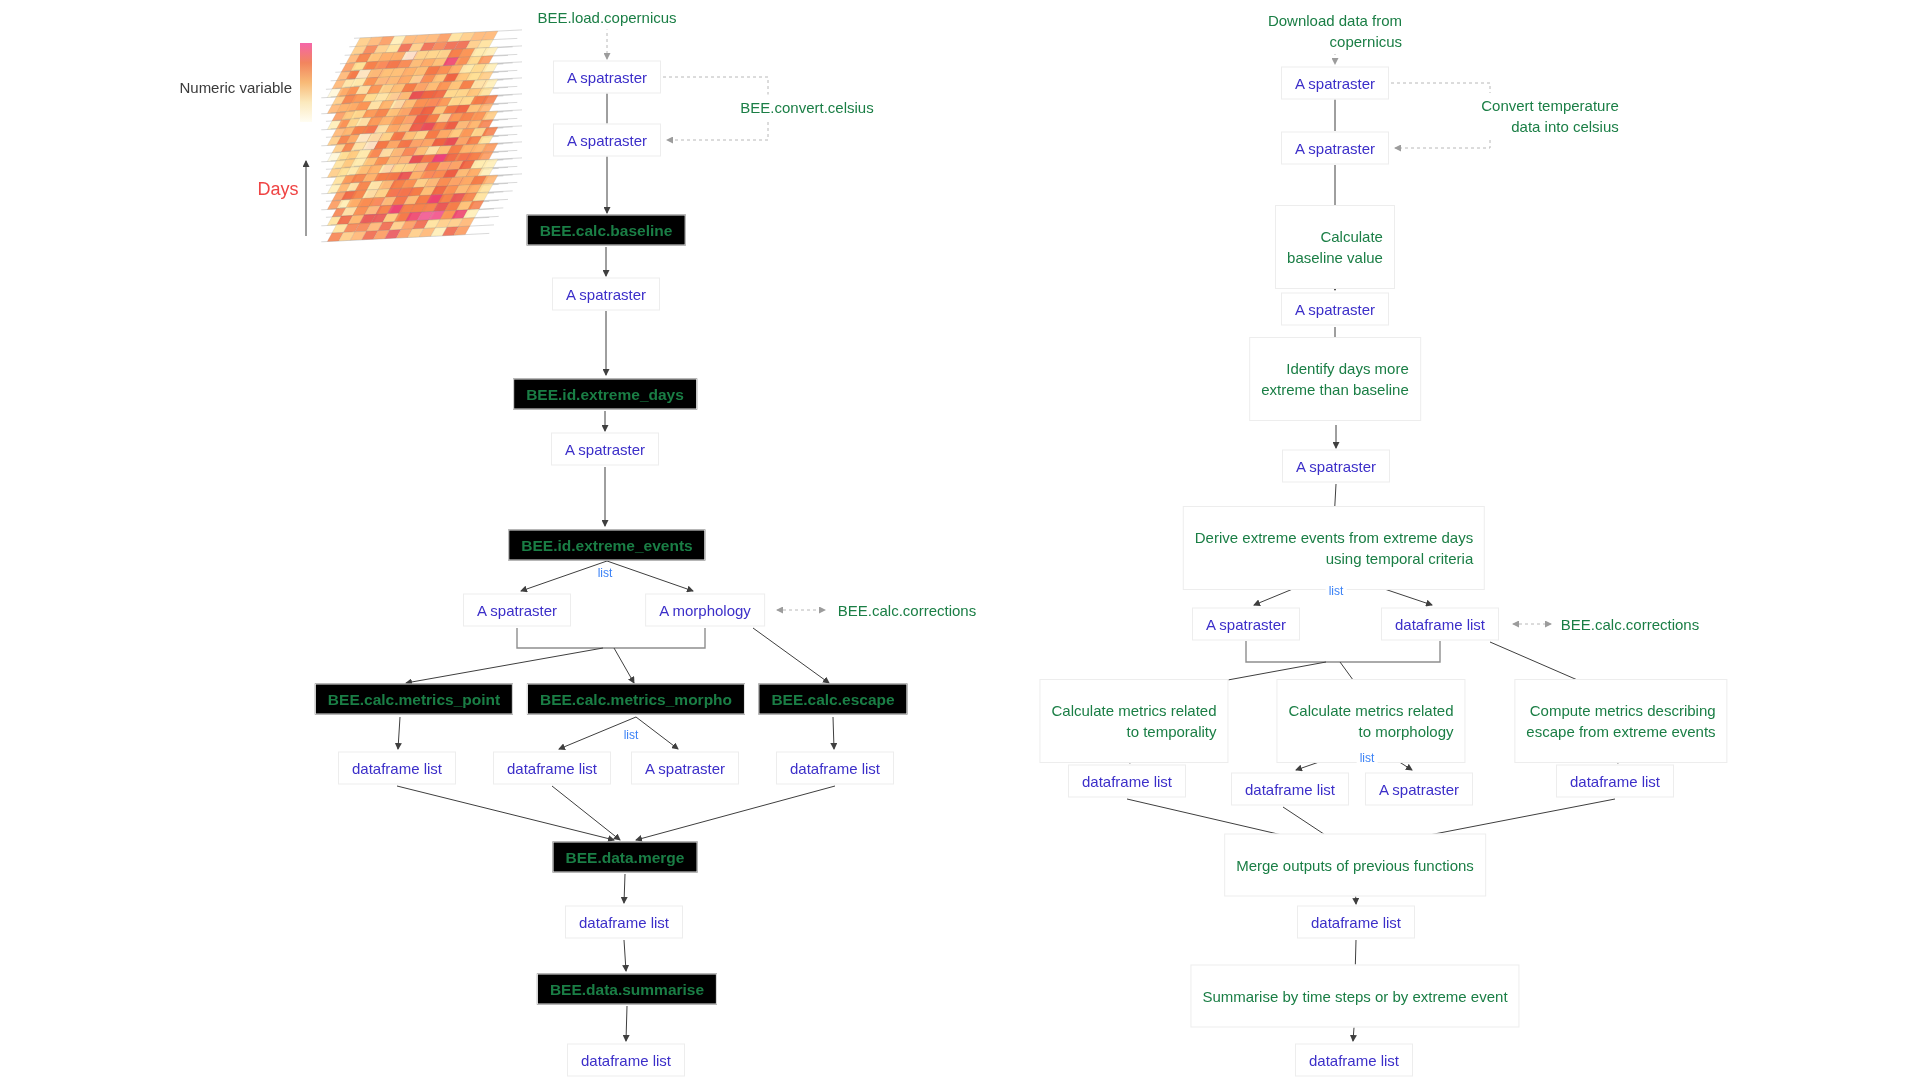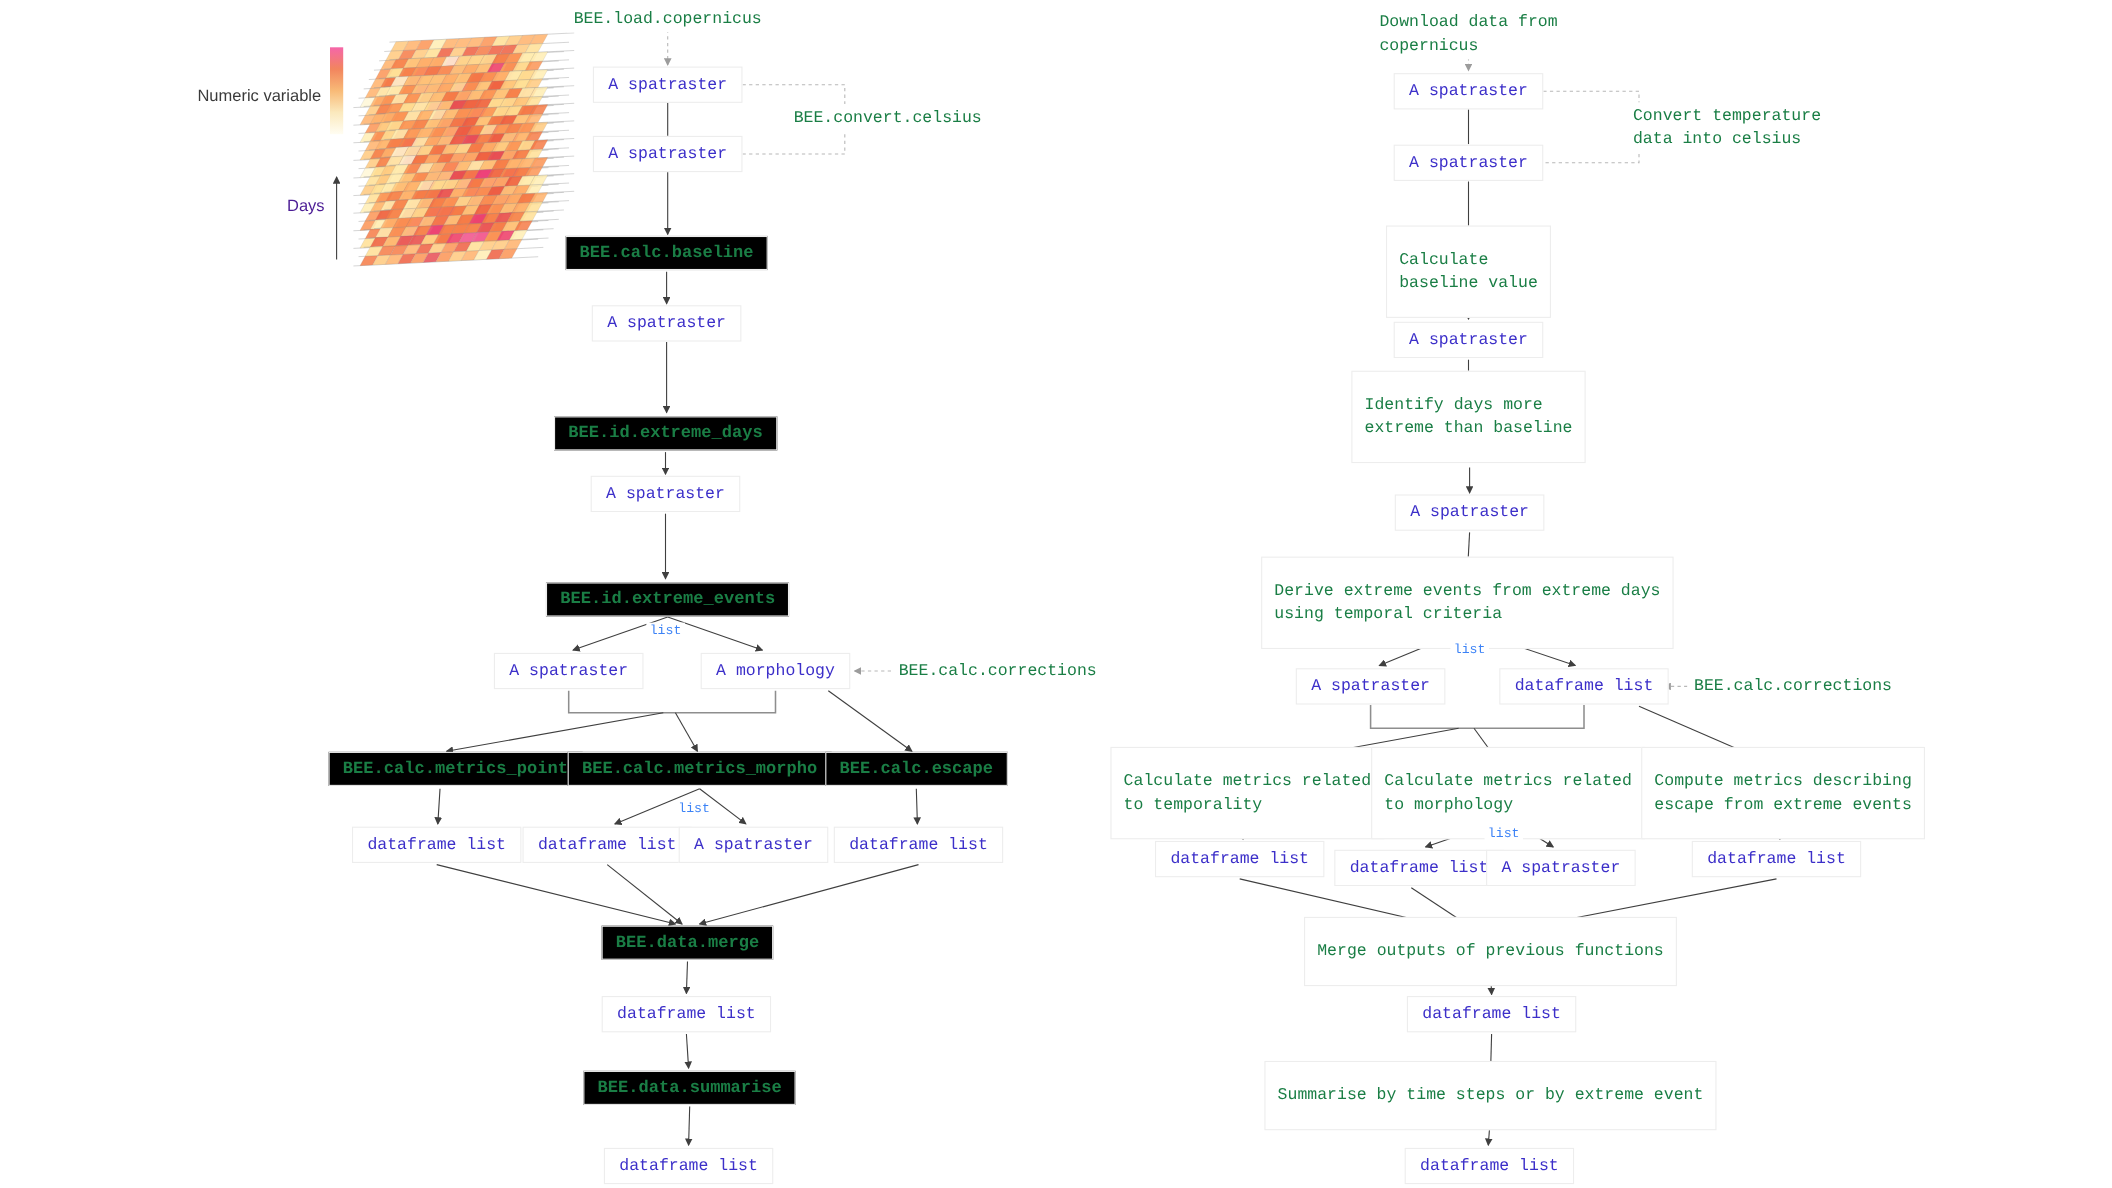--- a/index.html
+++ b/index.html
@@ -4,29 +4,29 @@
 <style>
   html,body{margin:0;padding:0;background:#ffffff;}
   #stage{
     position:relative;width:1920px;height:1080px;background:#ffffff;overflow:hidden;
     font-family:"Liberation Sans","DejaVu Sans",sans-serif;
   }
   svg.layer{position:absolute;left:0;top:0;width:1920px;height:1080px;}
   #nodes{position:absolute;left:0;top:0;width:1920px;height:1080px;}
   .node{
     position:absolute;transform:translate(-50%,-50%);
-    white-space:pre-line;text-align:left;line-height:21px;font-family:Liberation Mono, monospace;
+    white-space:pre-line;text-align:right;line-height:21px;
   }
   .node.io{color:var(--blue);background:#fff;border:1px solid var(--boxb);padding:5px 13px;font-size:15px;}
   .node.fn{color:var(--green);font-weight:bold;background:#000000;border:1px solid var(--boxb);padding:4px 12px;font-size:15.5px;}
   .node.desc{color:var(--green);background:#fff;border:1px solid var(--boxb);padding:20px 11px;font-size:15px;}
   .node.label{color:var(--green);background:#fff;padding:2px 6px;font-size:15px;}
   .node.small{color:#3b82f6;background:#fff;padding:0 3px;font-size:12px;line-height:14px;}
   .legend-title{position:absolute;left:130px;top:79px;width:162px;text-align:right;font-size:15px;color:#3a3a3a;}
-  .legend-days{position:absolute;left:255px;top:179px;width:46px;text-align:center;font-size:15px;color:#4c1d95;}
+  .legend-days{position:absolute;left:255px;top:179px;width:46px;text-align:center;font-size:18px;color:#ef4444;}
   .legend-bar{position:absolute;left:300px;top:43px;width:12px;height:79px;}
 </style>
 </head>
 <body>
 
 <div id="stage" style="--green: #1a7e45; --blue: #3c2fc9; --boxb: #ededed;">
 
   <svg class="layer" id="raster-svg">
       <g transform="translate(360,38) matrix(1 -0.05 -0.55 1 0 0)">
         <line x1="-6" x2="162" y1="0" y2="0" stroke="#9a9a9a" stroke-width="0.6" stroke-opacity="0.55"></line>
@@ -1056,21 +1056,21 @@
       <div class="node io" style="left: 552px; top: 768px;">dataframe list</div>
       <div class="node io" style="left: 685px; top: 768px;">A spatraster</div>
       <div class="node io" style="left: 835px; top: 768px;">dataframe list</div>
       <div class="node fn" style="left: 625px; top: 857px;">BEE.data.merge</div>
       <div class="node io" style="left: 624px; top: 922px;">dataframe list</div>
       <div class="node fn" style="left: 627px; top: 989px;">BEE.data.summarise</div>
       <div class="node io" style="left: 626px; top: 1060px;">dataframe list</div>
       <div class="node label" style="left: 1335px; top: 31px;">Download data from
 copernicus</div>
       <div class="node io" style="left: 1335px; top: 83px;">A spatraster</div>
-      <div class="node label" style="left: 1550px; top: 116px; margin-left: 20px;">Convert temperature
+      <div class="node label" style="left: 1550px; top: 116px;">Convert temperature
 data into celsius</div>
       <div class="node io" style="left: 1335px; top: 148px;">A spatraster</div>
       <div class="node desc" style="left: 1335px; top: 247px;">Calculate
 baseline value</div>
       <div class="node io" style="left: 1335px; top: 309px;">A spatraster</div>
       <div class="node desc" style="left: 1335px; top: 379px;">Identify days more
 extreme than baseline</div>
       <div class="node io" style="left: 1336px; top: 466px;">A spatraster</div>
       <div class="node desc" style="left: 1334px; top: 548px;">Derive extreme events from extreme days
 using temporal criteria</div>

